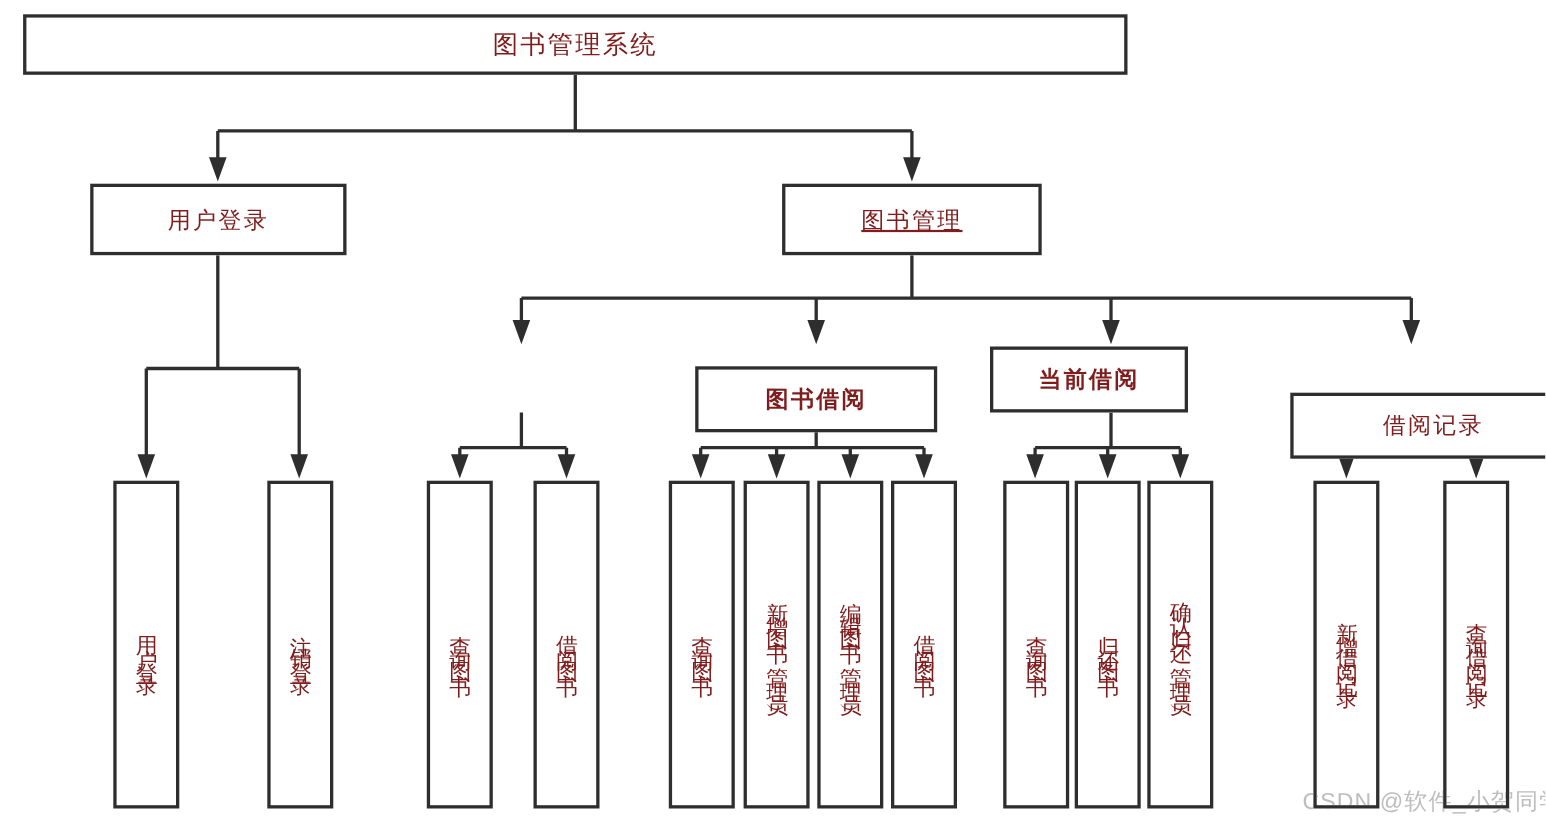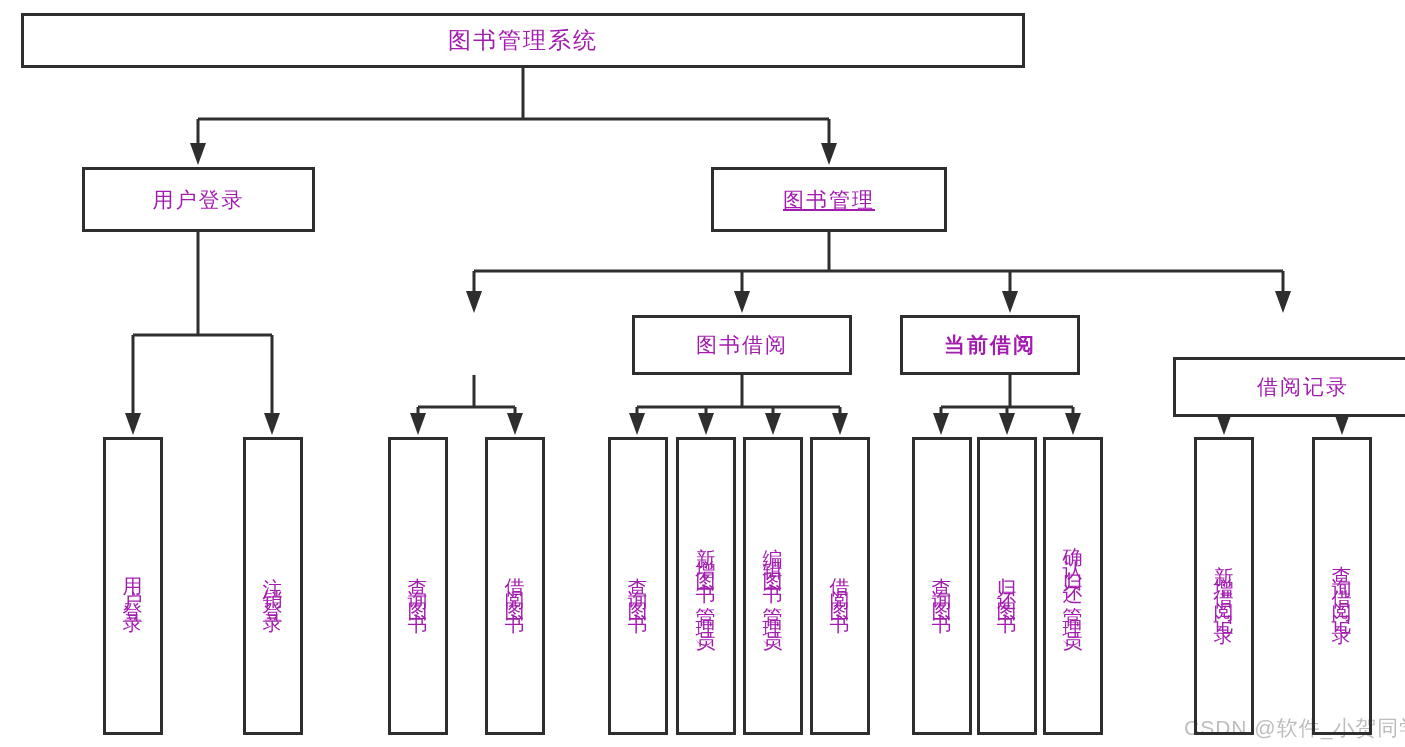--- a/index.html
+++ b/index.html
@@ -12,21 +12,21 @@
   }
   #connectors { position:absolute; left:0; top:0; width:1405px; height:747px; }
   .node {
     position:absolute;
     box-sizing:border-box;
     background:#ffffff;
     border:3px solid #2e2e2e;
     display:flex;
     align-items:center;
     justify-content:center;
-    color:#a21caf;
+    color:#7f1d1d;
   }
   .h-node { font-size:21px; letter-spacing:2px; white-space:nowrap; }
   .root-node { font-size:23px; }
   .leaf {
     writing-mode:vertical-rl;
     font-size:20px;
     letter-spacing:12px;
     line-height:1;
   }
   .leaf span { display:block; }
@@ -89,21 +89,21 @@
     <span>图书管理系统</span>
   </div>
 
   <div class="node h-node" style="left:82px; top:167px; width:233px; height:65px;">
     <span>用户登录</span>
   </div>
   <div class="node h-node" style="left:711px; top:167px; width:236px; height:65px;text-decoration:underline;">
     <span>图书管理</span>
   </div>
 
-  <div class="node h-node" style="left:632px; top:315px; width:220px; height:60px;">
+  <div class="node h-node" style="left:632px; top:333px; width:220px; height:60px;font-weight:bold;">
     <span>图书借阅</span>
   </div>
   <div class="node h-node" style="left:900px; top:315px; width:180px; height:60px;font-weight:bold;">
     <span>当前借阅</span>
   </div>
   <div class="node h-node" style="left:1173px; top:315px; width:260px; height:60px;margin-top:42px;">
     <span>借阅记录</span>
   </div>
 
   <div class="node leaf" style="left:103px; top:437px; width:60px; height:298px;">

